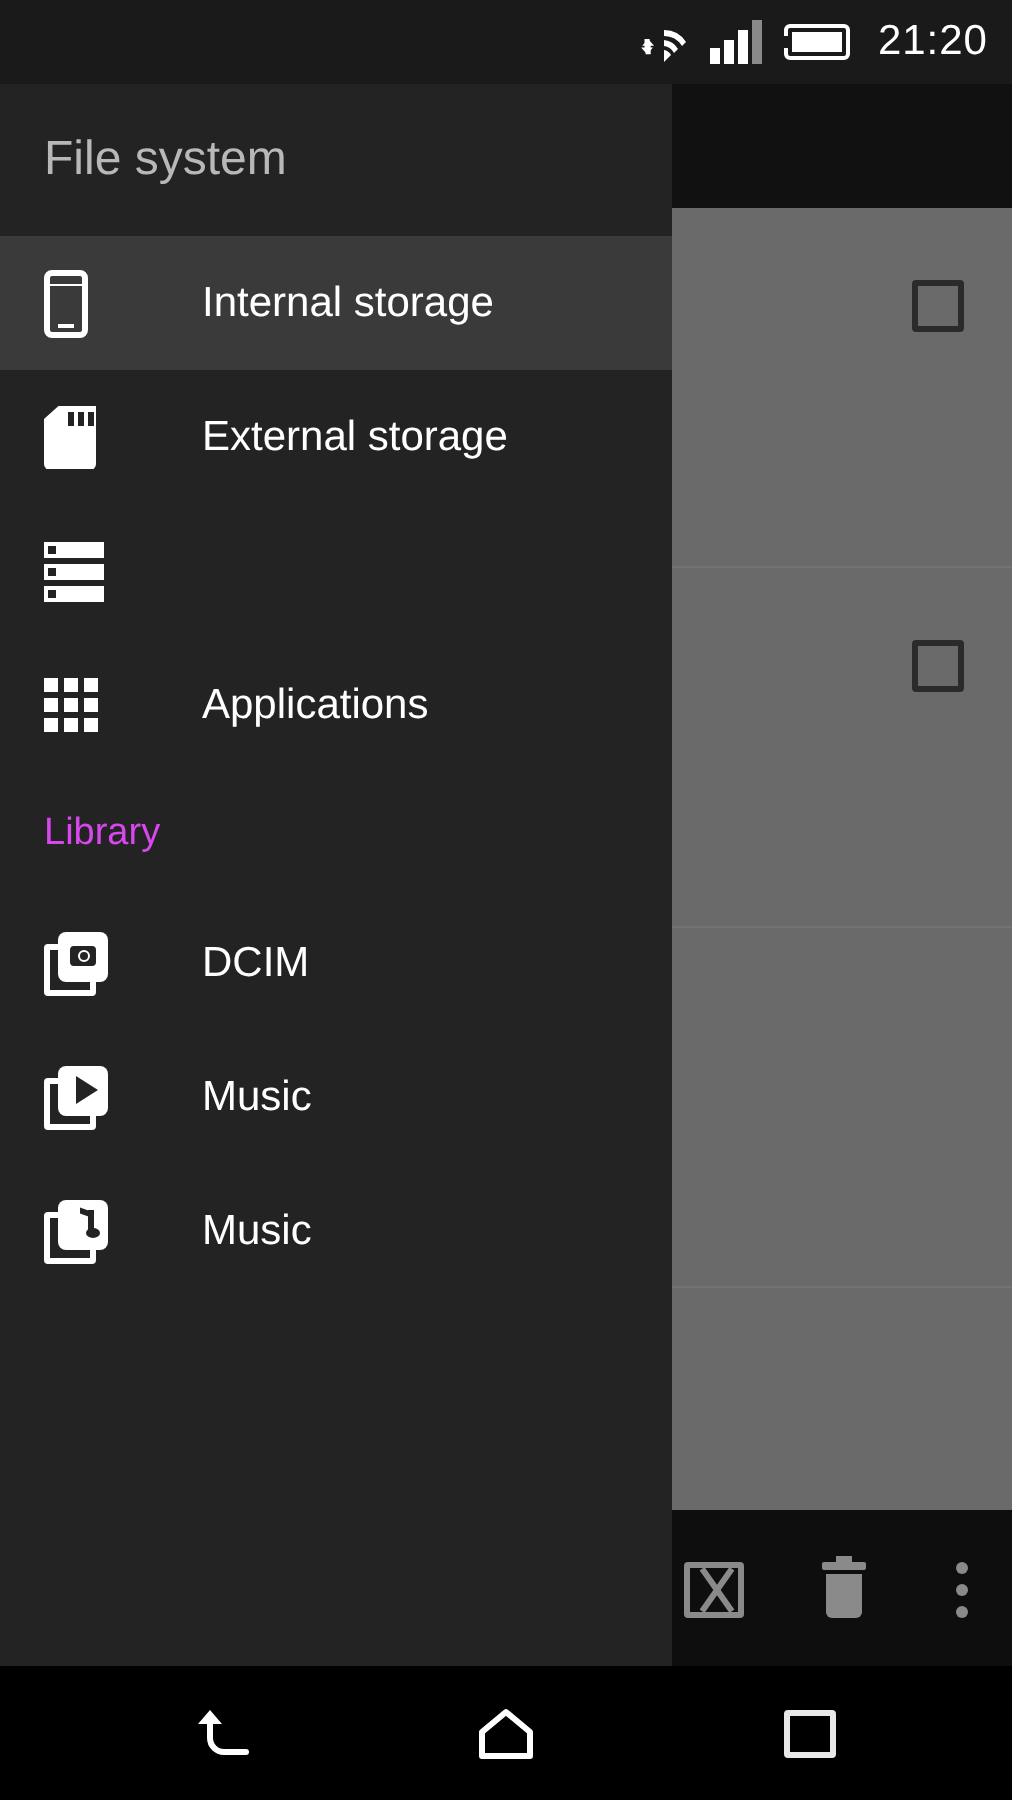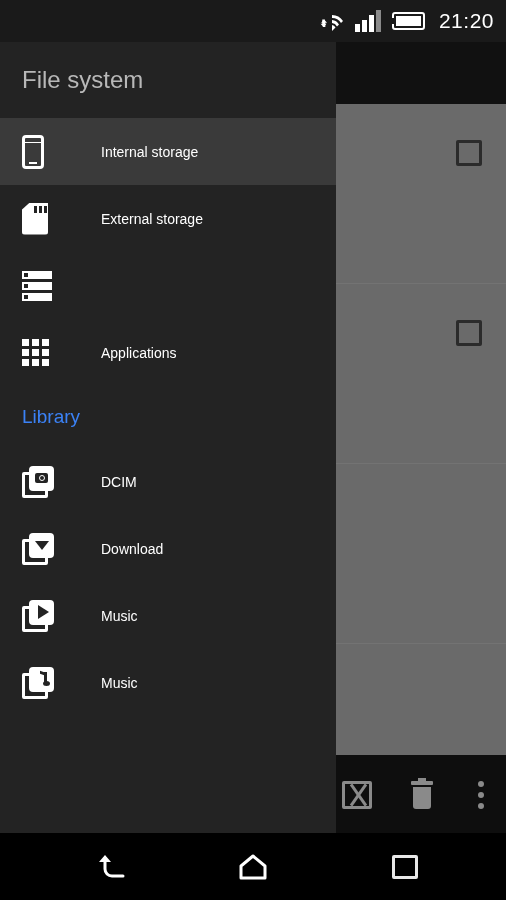--- a/index.html
+++ b/index.html
@@ -86,24 +86,24 @@
   }
   .drawer-title {
     height:76px; display:flex; align-items:center; padding-left:22px;
     color:#b8b8b8; font-size:24px;
   }
   .drawer-item {
     height:67px; display:flex; align-items:center; padding-left:22px;
   }
   .drawer-item.active { background:#3a3a3a; }
   .drawer-item .ico { width:44px; display:flex; align-items:center; justify-content:flex-start; }
-  .drawer-item .lbl { color:#fff; font-size:14px; margin-left:35px; }
+  .drawer-item .lbl { color:#fff; font-size:21px; margin-left:35px; }
   .section-head {
     height:62px; display:flex; align-items:center; padding-left:22px;
-    color:#3b82f6; font-size:19px;
+    color:#d946ef; font-size:19px;
   }
 
   
   .ic-phone { width:22px; height:34px; border:3px solid #fff; border-radius:4px; position:relative; }
   .ic-phone::after { content:""; position:absolute; left:4px; bottom:2px; width:8px; height:2px; background:#fff; }
   .ic-phone::before { content:""; position:absolute; left:-3px; top:4px; width:22px; height:1px; background:#fff; }
 
   .ic-sd { width:26px; height:32px; background:#fff; border-radius:0 0 3px 3px; position:relative;
            clip-path:polygon(30% 0, 100% 0, 100% 100%, 0 100%, 0 22%); }
   .ic-sd i { position:absolute; top:3px; width:3px; height:7px; background:#232323; }
@@ -253,31 +253,20 @@
         <span class="ic-stack">
             <span class="back1"></span>
             <span class="front">
               <span class="g-cam"></span>
             </span>
           </span>
       </span>
       <span class="lbl">DCIM</span>
     </div>
 
-    <div class="drawer-item">
-      <span class="ico">
-        <span class="ic-stack">
-            <span class="back1"></span>
-            <span class="front">
-              <span class="g-dl"></span>
-            </span>
-          </span>
-      </span>
-      <span class="lbl">Download</span>
-    </div>
 
     <div class="drawer-item">
       <span class="ico">
         <span class="ic-stack">
             <span class="back1"></span>
             <span class="front">
               <span class="g-play"></span>
             </span>
           </span>
       </span>

